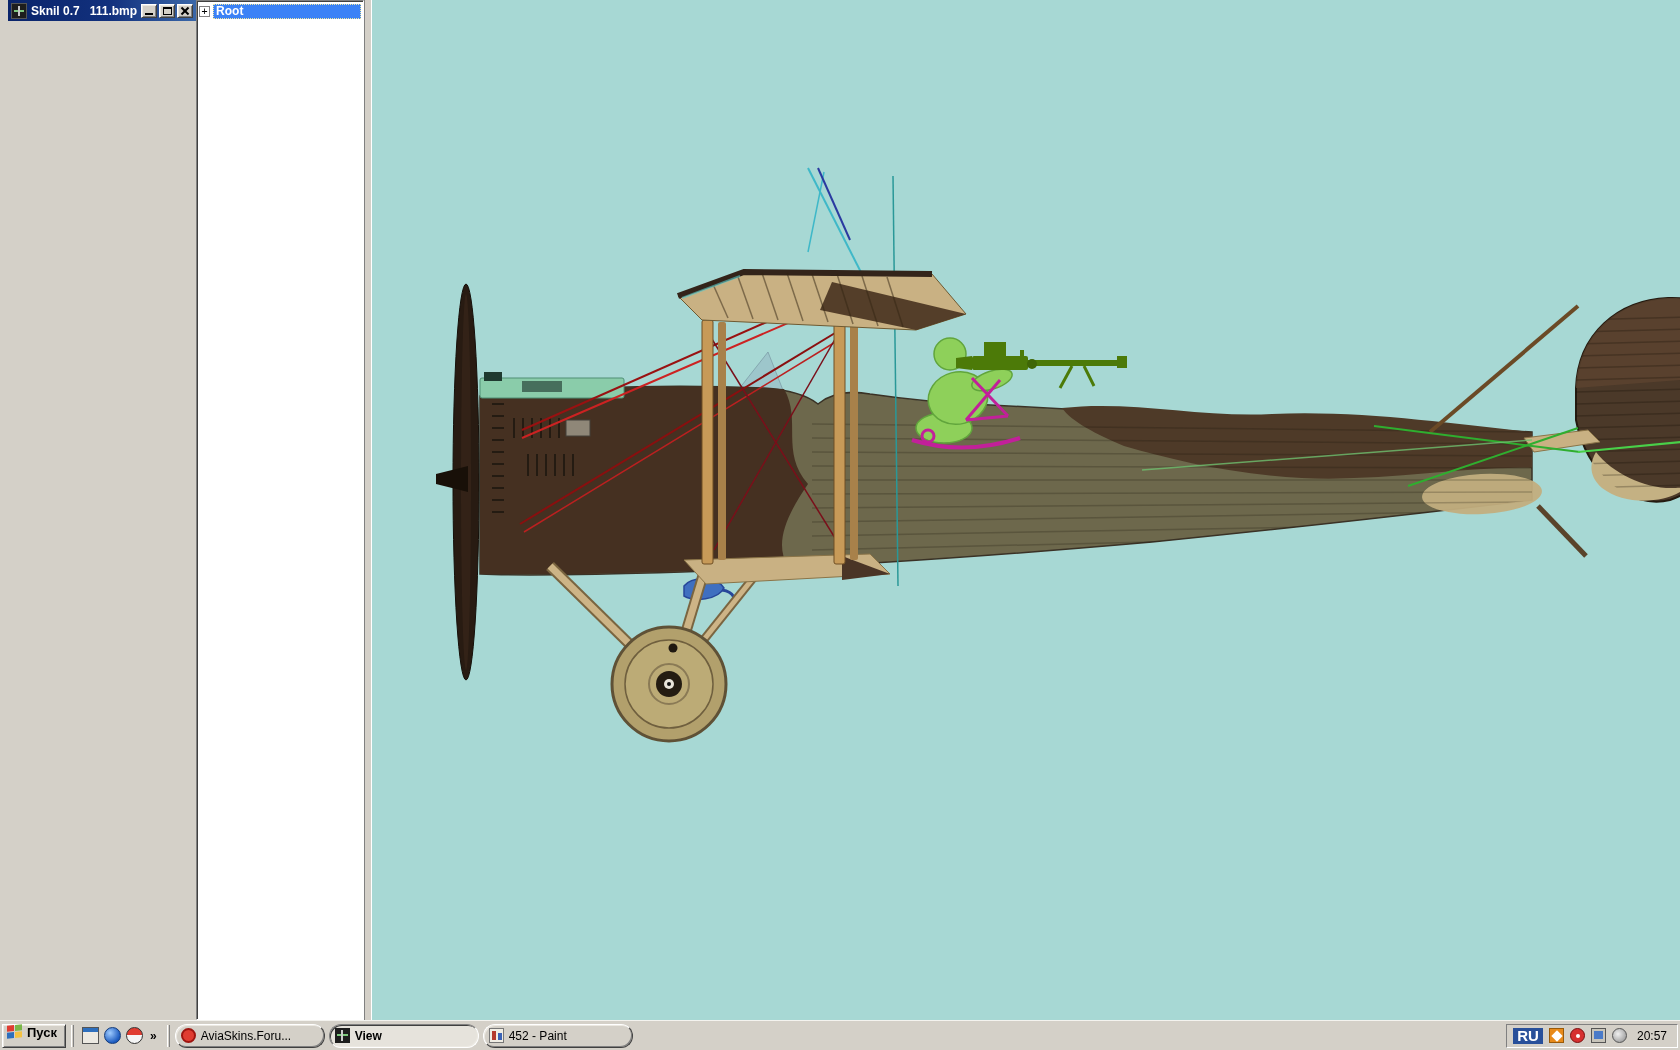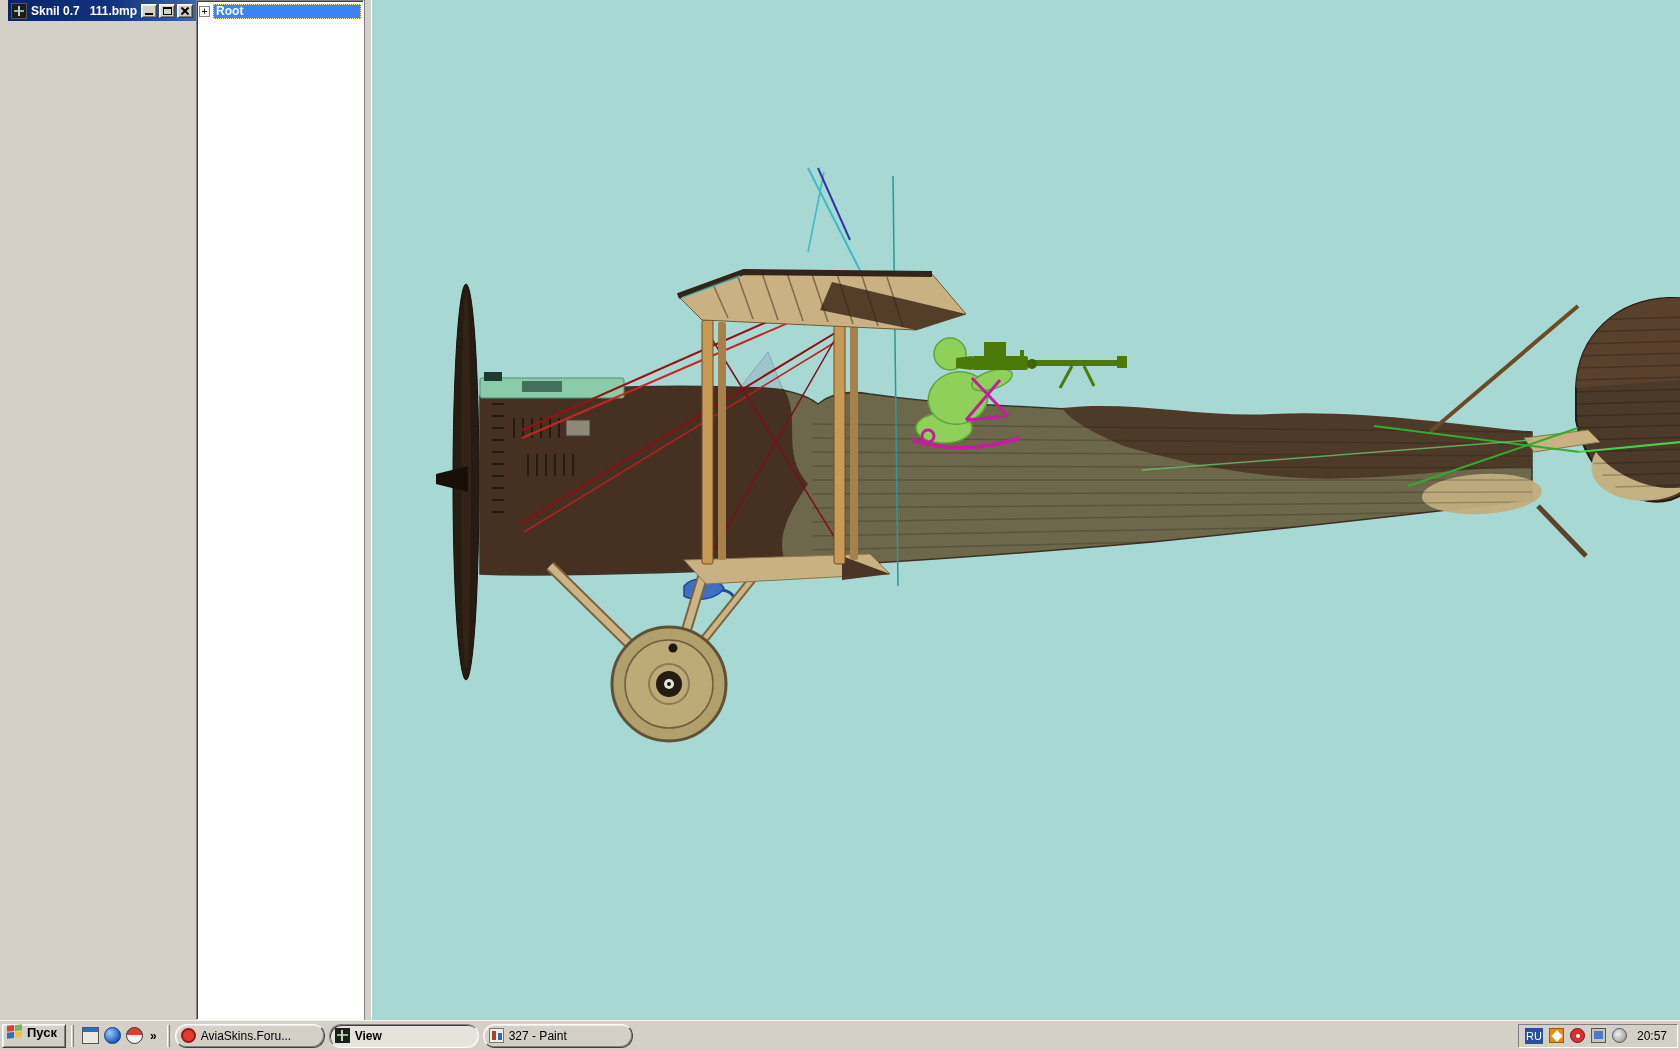--- a/index.html
+++ b/index.html
@@ -108,21 +108,21 @@
   .ico-sknil::after { content:""; position:absolute; left:6px; top:2px; width:2px; height:11px; background:#cccccc; }
   .ico-paint { background:#f0ede4; border:1px solid #777; }
   .ico-paint::before { content:""; position:absolute; left:2px; top:2px; width:4px; height:9px; background:#b53a2e; }
   .ico-paint::after { content:""; position:absolute; left:8px; top:4px; width:4px; height:7px; background:#3a62b5; }
   .tray {
     margin-left:auto; height:24px; display:flex; align-items:center; gap:6px;
     padding:0 10px 0 6px;
     border:1px solid; border-color:#808080 #ffffff #ffffff #808080;
   }
   .lang-badge {
-    width:18px; height:16px; background:#29509a; color:#fff; font-size:11px; font-weight:normal;
+    width:30px; height:16px; background:#29509a; color:#fff; font-size:15px; font-weight:bold;
     display:flex; align-items:center; justify-content:center;
   }
   .tray-ico { width:15px; height:15px; position:relative; display:inline-block; }
   .ico-orange { background:#e88a1a; border:1px solid #9a5a08; }
   .ico-orange::before { content:""; position:absolute; left:3px; top:3px; width:8px; height:8px; background:#fff; transform:rotate(45deg); }
   .ico-redround { border-radius:50%; background:#d63030; border:1px solid #7a1010; }
   .ico-redround::before { content:""; position:absolute; left:5px; top:5px; width:4px; height:4px; background:#fff; border-radius:50%; }
   .ico-display { background:#c8c4ba; border:1px solid #555; }
   .ico-display::before { content:""; position:absolute; left:2px; top:2px; right:2px; height:8px; background:#4a7ac8; }
   .ico-round-gray { border-radius:50%; background:radial-gradient(circle at 5px 5px,#f0f0f0,#8a8a8a); border:1px solid #555; }
@@ -394,21 +394,21 @@
     <span>AviaSkins.Foru...</span>
   </button>
 
   <button class="task-btn out3d active">
     <span class="task-ico ico-sknil"></span>
     <span>View</span>
   </button>
 
   <button class="task-btn out3d">
     <span class="task-ico ico-paint"></span>
-    <span>327 - Paint</span>
+    <span>452 - Paint</span>
   </button>
 
   <span class="tray">
     <span class="lang-badge">RU</span>
     <span class="tray-ico ico-orange"></span>
     <span class="tray-ico ico-redround"></span>
     <span class="tray-ico ico-display"></span>
     <span class="tray-ico ico-round-gray"></span>
     <span class="clock">20:57</span>
   </span>

